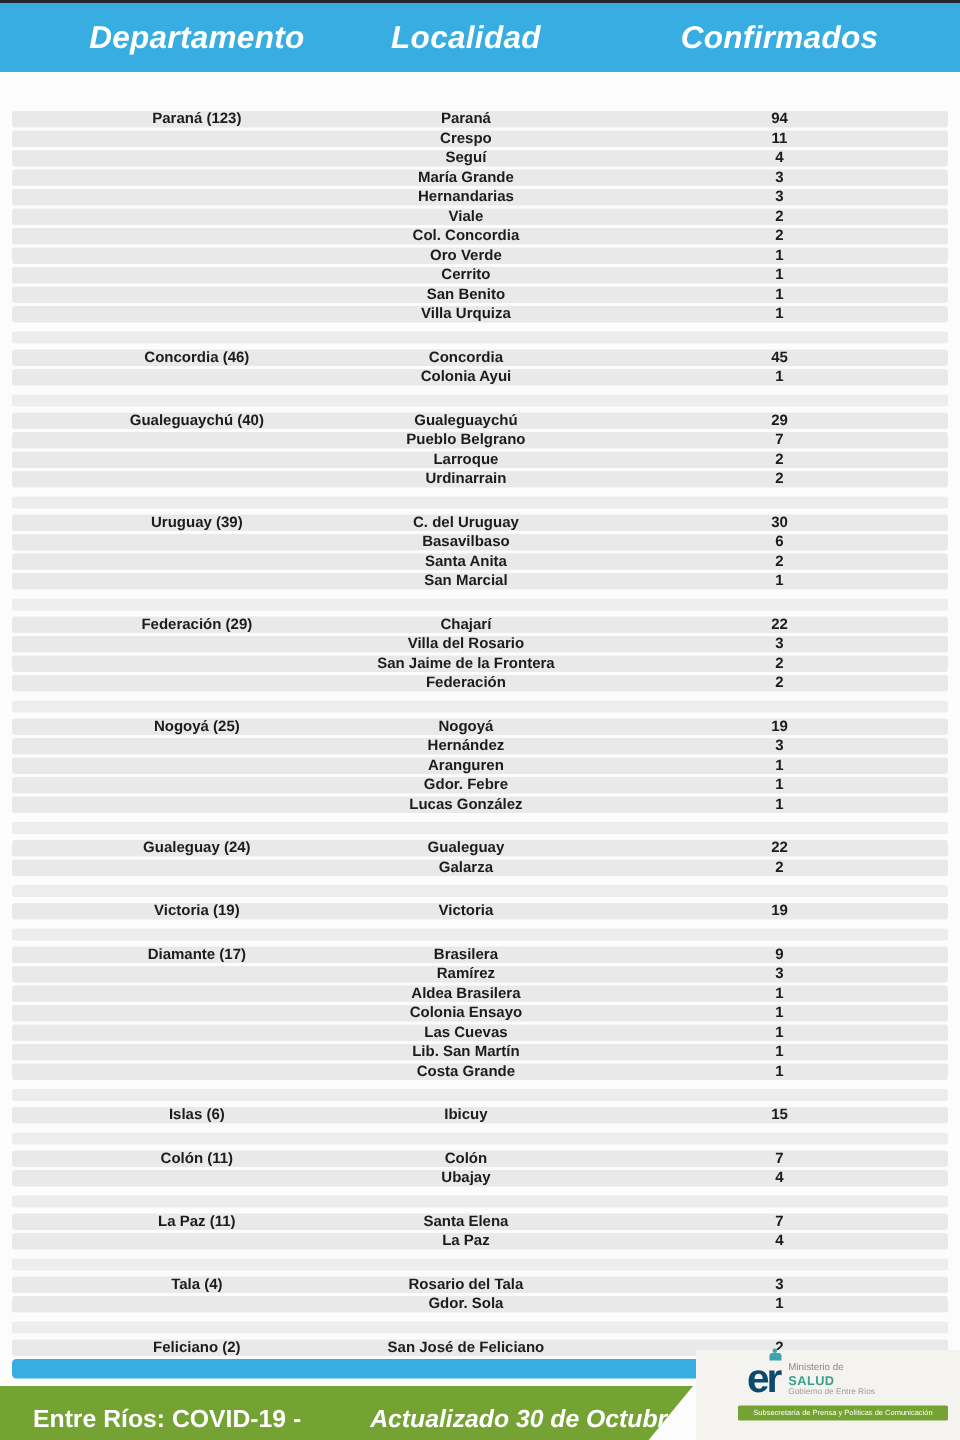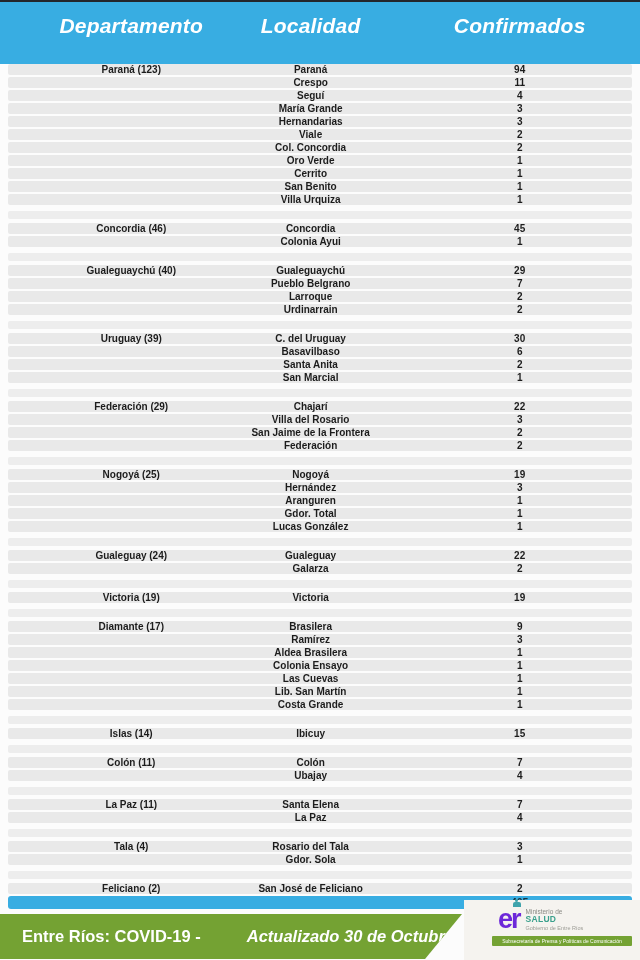--- a/index.html
+++ b/index.html
@@ -3,32 +3,32 @@
 <meta charset="utf-8">
 <style>
   html,body { margin:0; padding:0; }
   body { font-family:"Liberation Sans", sans-serif; background:#ffffff; }
   .page {
     position:relative; width:640px; height:960px; margin:0 auto;
     background:#fcfcfc; overflow:hidden;
   }
   .topline { height:2px; background:#23262c; }
   
-  .header { height:62px; background:var(--accent,#38ade2); padding:0 8px; }
+  .header { height:46px; background:var(--accent,#38ade2); padding:0 8px; }
   .rowline { position:relative; height:100%; }
   .c1,.c2,.c3 { position:absolute; top:0; height:100%; text-align:center; }
   .c1 { left:0;   width:39.5%; }
   .c2 { left:30%; width:37%;   }
   .c3 { left:70%; width:24%;   }
   .header .c1,.header .c2,.header .c3 {
     color:#ffffff; font-size:21px; font-weight:bold; font-style:italic;
     line-height:48px; letter-spacing:0.2px;
   }
   
-  .tbody { padding-top:0;border-radius:20px; }
+  .tbody { padding-top:26px;border-radius:20px; }
   .r {
     position:relative; height:11px; margin:0 8px 2px;
     background:var(--rowbg,#e9e9e9); border-radius:2px;
     font-size:10px; font-weight:bold; color:var(--ink,#1c1c1c);
   }
   .r .c1,.r .c2,.r .c3 { line-height:11.5px; white-space:nowrap; }
   .sep { height:16px; padding:4px 8px; box-sizing:border-box; }
   .sep-bar { height:8px; background:#ededed; border-radius:2px; }
   
   .total {
@@ -49,21 +49,21 @@
   .banner-sub   { font-size:16.5px; font-weight:600; font-style:italic; }
   
   .logo-panel {
     position:absolute; right:0; bottom:0; width:176px; height:60px;
     background:#f5f3ef;
   }
   .logo-row { display:flex; align-items:center; gap:6px; margin:7px 0 0 34px; }
   .monogram-wrap { position:relative; }
   .monogram {
     font-size:27px; font-weight:900; letter-spacing:-2px;
-    color:#6d28d9; line-height:24px;
+    color:#0c4a6e; line-height:24px;
   }
   .tap-icon {
     position:absolute; top:-5px; right:-1px; width:8px; height:5px;
     background:#3fa3ab; border-radius:2px 2px 0 0;
   }
   .tap-icon:after {
     content:""; position:absolute; left:2px; top:-3px; width:3px; height:3px;
     background:#3fa3ab; border-radius:50%;
   }
   .logo-text { line-height:1.15; }
@@ -241,21 +241,21 @@
         <span class="c2">Hernández</span>
         <span class="c3">3</span>
       </div>
       <div class="r">
         <span class="c1"></span>
         <span class="c2">Aranguren</span>
         <span class="c3">1</span>
       </div>
       <div class="r">
         <span class="c1"></span>
-        <span class="c2">Gdor. Total</span>
+        <span class="c2">Gdor. Febre</span>
         <span class="c3">1</span>
       </div>
       <div class="r">
         <span class="c1"></span>
         <span class="c2">Lucas González</span>
         <span class="c3">1</span>
       </div>
       <div class="sep">
         <div class="sep-bar"></div>
       </div>
@@ -312,21 +312,21 @@
       </div>
       <div class="r">
         <span class="c1"></span>
         <span class="c2">Costa Grande</span>
         <span class="c3">1</span>
       </div>
       <div class="sep">
         <div class="sep-bar"></div>
       </div>
       <div class="r">
-        <span class="c1">Islas (14)</span>
+        <span class="c1">Islas (6)</span>
         <span class="c2">Ibicuy</span>
         <span class="c3">15</span>
       </div>
       <div class="sep">
         <div class="sep-bar"></div>
       </div>
       <div class="r">
         <span class="c1">Colón (11)</span>
         <span class="c2">Colón</span>
         <span class="c3">7</span>

